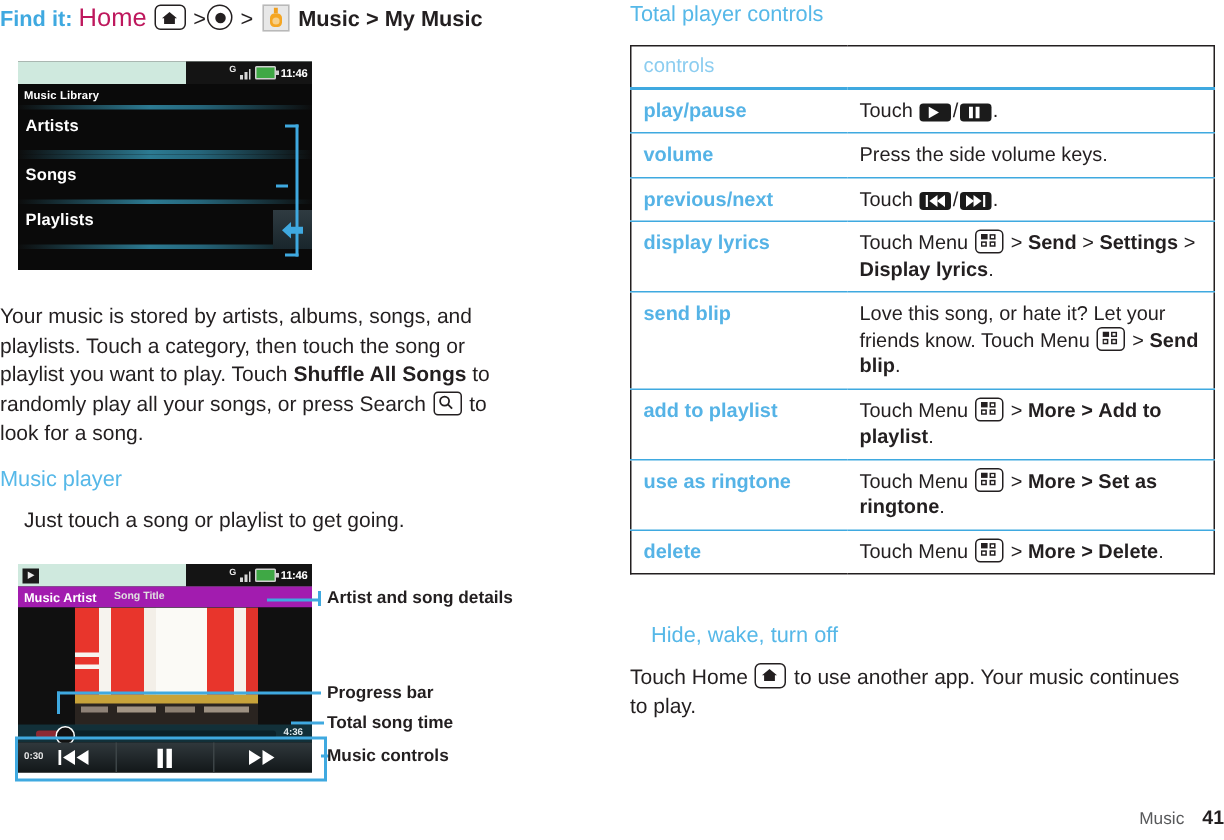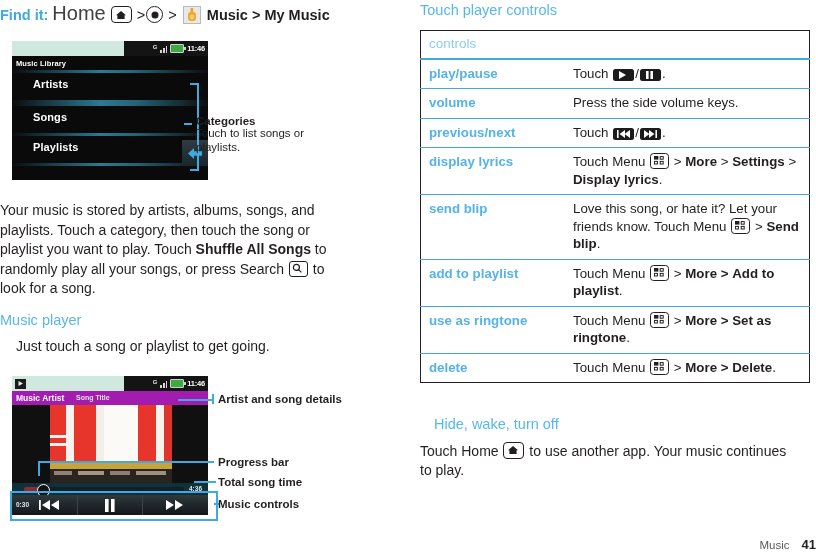--- a/index.html
+++ b/index.html
@@ -14,21 +14,21 @@
   .page{position:relative;width:816px;height:560px;}
 
   
   .col-left{position:absolute;left:0;top:0;width:400px;height:560px;}
   .col-right{position:absolute;left:420px;top:0;width:396px;height:560px;}
 
   
   .findit{position:absolute;left:0;top:2px;width:400px;height:20px;
     font-size:14.5px;white-space:nowrap;}
   .findit .lead{color:#3fa9e0;font-weight:bold;}
-  .findit .plain{color:#404040;font-size:20px;}
+  .findit .plain{color:#be185d;font-size:17px;}
   .findit .bold{font-weight:bold;color:#231f20;}
   .findit .sep{color:#231f20;font-size:14.5px;}
 
   .keycap{
     display:inline-block;vertical-align:-3px;
     border:1.3px solid #231f20;border-radius:4px;
     width:19px;height:15px;position:relative;margin:0 1px;
   }
   .keycap svg{position:absolute;left:50%;top:50%;transform:translate(-50%,-50%);}
   .dotkey{
@@ -54,21 +54,21 @@
   .sb-bars i:nth-child(1){height:3px;}
   .sb-bars i:nth-child(2){height:5px;}
   .sb-bars i:nth-child(3){height:7px;}
   .sb-batt{width:12px;height:7px;border:1px solid #cfcfcf;border-radius:1px;background:#3fa845;position:relative;}
   .sb-batt:after{content:"";position:absolute;right:-3px;top:2px;width:2px;height:3px;background:#cfcfcf;}
   .sb-time{color:#ffffff;font-size:7.5px;font-weight:bold;letter-spacing:-.2px;}
 
   .libtitle{color:#ffffff;font-size:7.5px;font-weight:bold;padding:3px 0 2px 4px;letter-spacing:.1px;}
   .divider{height:3px;background:linear-gradient(to right,#0c0c0c 0%,#2c7a92 45%,#25657a 62%,#0c0c0c 100%);}
   .listrow{position:relative;height:27px;}
-  .listrow span{position:absolute;left:21px;top:5px;color:#ffffff;font-size:11px;font-weight:bold;letter-spacing:.1px;}
+  .listrow span{position:absolute;left:5px;top:5px;color:#ffffff;font-size:11px;font-weight:bold;letter-spacing:.1px;}
   .backbtn{position:absolute;right:0;bottom:14px;width:26px;height:26px;
     background:linear-gradient(#2f3b41,#19262c);display:flex;align-items:center;justify-content:center;}
 
   
   .bracket1{position:absolute;left:190px;top:83px;width:7px;height:84px;
     border:2px solid #3fa9e0;border-left:none;}
   .tick1{position:absolute;left:184px;top:123px;width:8px;height:2px;background:#3fa9e0;}
   .callout1{position:absolute;left:196px;top:115px;width:150px;}
   .callout1 .t{font-weight:bold;font-size:11.5px;color:#231f20;}
   .callout1 .d{font-size:11.5px;color:#231f20;line-height:13.5px;}
@@ -205,25 +205,20 @@
       <div class="divider"></div>
       <div class="backbtn">
         <svg width="16" height="13" viewBox="0 0 16 13">
             <path d="M7 1 L1 6.5 L7 12 L7 8.8 L15 8.8 L15 4.2 L7 4.2 Z" fill="#3fa9e0"></path>
           </svg>
       </div>
     </div>
 
     <div class="bracket1"></div>
     <div class="tick1"></div>
-    <div class="callout1">
-      <div class="t">Categories</div>
-      <div class="d">Touch to list songs or</div>
-      <div class="d">playlists.</div>
-    </div>
 
     <div class="para">
       <span>Your music is stored by artists, albums, songs, and playlists. Touch a category, then touch the song or playlist you want to play. Touch </span><b>Shuffle All Songs</b><span> to randomly play all your songs, or press Search </span><span class="searchkey">
         <svg width="11" height="11" viewBox="0 0 11 11" style="position:absolute;left:2px;top:1px;">
           <circle cx="4.4" cy="4.4" r="3" stroke="#231f20" stroke-width="1.2" fill="none"></circle>
           <line x1="6.6" y1="6.6" x2="9.4" y2="9.4" stroke="#231f20" stroke-width="1.2"></line>
         </svg>
       </span><span> to look for a song.</span>
     </div>
 
@@ -316,21 +311,21 @@
 
     <div class="line-c"></div>
     <div class="lbl-c">Total song time</div>
 
     <div class="box-ctrl"></div>
     <div class="tick-d"></div>
     <div class="lbl-d">Music controls</div>
   </div>
 
   <div class="col-right">
-    <div class="rh2">Touch player controls</div>
+    <div class="rh2">Total player controls</div>
 
     <table class="tbl">
       <tbody>
           <tr class="hdr">
         <td colspan="2">controls</td>
       </tr>
 
       <tr class="body">
         <td class="k">play/pause</td>
         <td class="v">
@@ -364,21 +359,21 @@
       </tr>
 
       <tr class="body">
         <td class="k">display lyrics</td>
         <td class="v">
           <span>Touch Menu </span><span class="menukey"><svg width="11" height="9" viewBox="0 0 11 9" style="position:absolute;left:2.5px;top:2px;">
                   <rect x="0" y="0" width="4.4" height="3.6" fill="#231f20"></rect>
                   <rect x="6.2" y="0.6" width="3" height="2.6" fill="none" stroke="#231f20" stroke-width="1"></rect>
                   <rect x="0.4" y="5.4" width="3" height="2.6" fill="none" stroke="#231f20" stroke-width="1"></rect>
                   <rect x="6.2" y="5.4" width="3" height="2.6" fill="none" stroke="#231f20" stroke-width="1"></rect>
-                </svg></span><span> &gt; </span><b>More</b><span> &gt; </span><b>Settings</b><span> &gt; </span><b>Display lyrics</b><span>.</span>
+                </svg></span><span> &gt; </span><b>Send</b><span> &gt; </span><b>Settings</b><span> &gt; </span><b>Display lyrics</b><span>.</span>
         </td>
       </tr>
 
       <tr class="body">
         <td class="k">send blip</td>
         <td class="v">
           <span>Love this song, or hate it? Let your friends know.</span>
           <span>Touch Menu </span><span class="menukey"><svg width="11" height="9" viewBox="0 0 11 9" style="position:absolute;left:2.5px;top:2px;">
                   <rect x="0" y="0" width="4.4" height="3.6" fill="#231f20"></rect>
                   <rect x="6.2" y="0.6" width="3" height="2.6" fill="none" stroke="#231f20" stroke-width="1"></rect>

